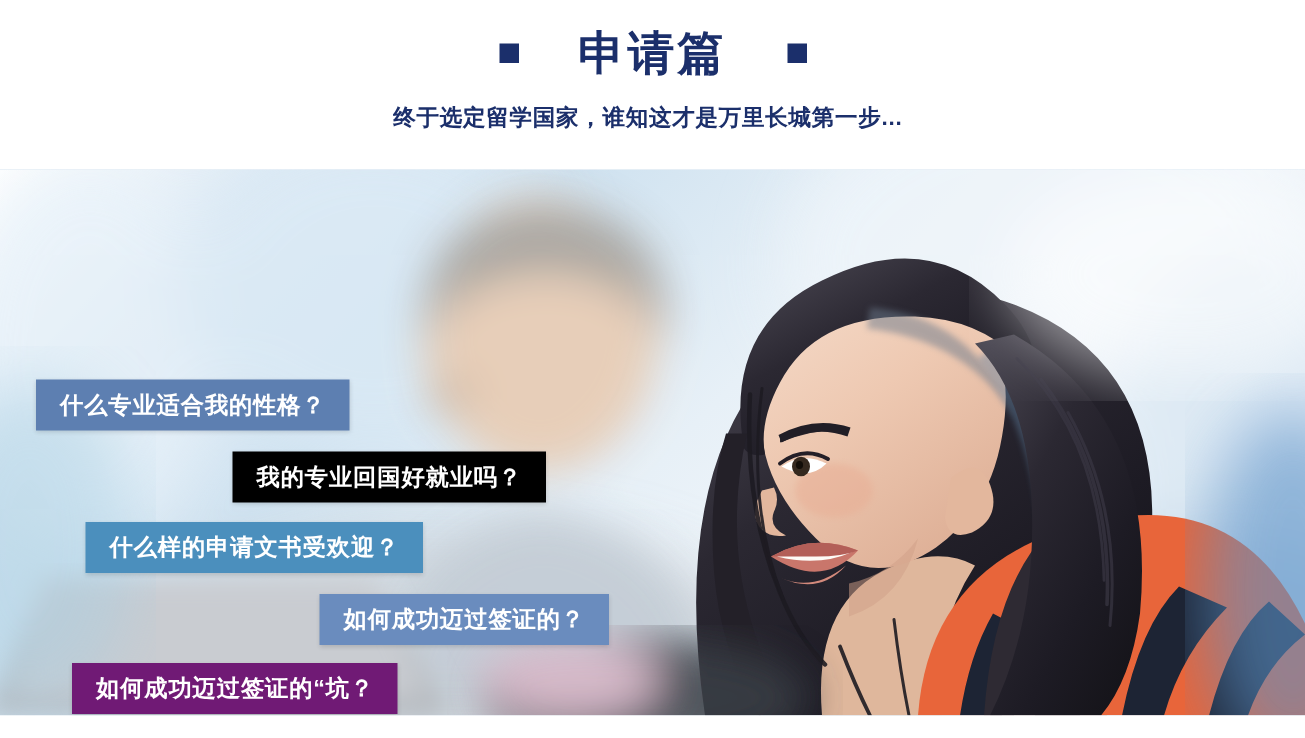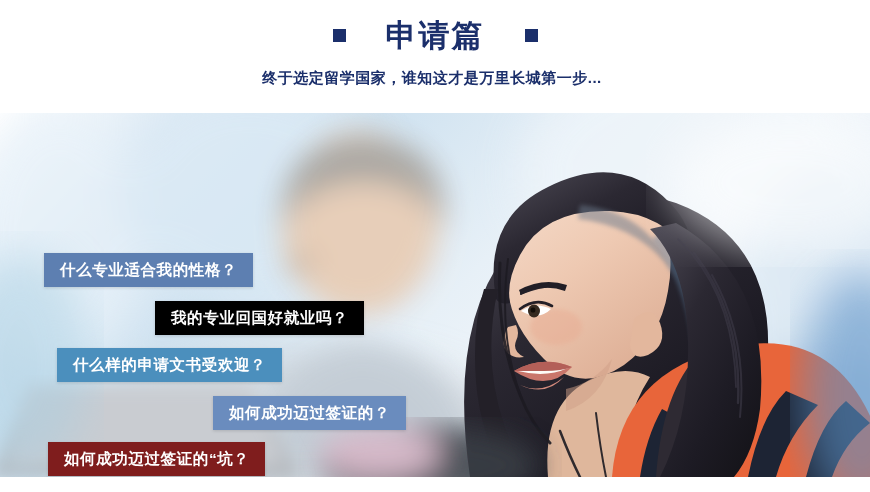--- a/index.html
+++ b/index.html
@@ -26,21 +26,21 @@
     overflow:hidden; background:#cfe0ee; }
   .photo-svg { position:absolute; left:0; top:0; width:870px; height:364px;
     display:block; }
 
   
   .bubble { position:absolute; display:flex; align-items:center;
     color:#ffffff; font-size:15.5px; font-weight:bold; letter-spacing:0.6px;
     white-space:nowrap; padding:0 16px; height:34px;
     box-shadow:0 1px 3px rgba(0,0,0,0.14); }
 
-  .b1 { left:44px;  top:140px; background:#5d7fb1;justify-content:flex-end; }
+  .b1 { left:24px;  top:140px; background:#5d7fb1;justify-content:flex-end; }
   .b2 { left:155px; top:188px; background:#5fb0b0; }
   .b3 { left:57px;  top:235px; background:#4b8fbd; }
   .b4 { left:213px; top:283px; background:#6a8cbe; }
   .b5 { left:48px;  top:329px; background:#5cabab; }
 
   .footer { position:absolute; left:0; top:477px; width:870px; height:15px;
     background:#ffffff; }
 </style>
 </head>
 <body>
@@ -234,20 +234,20 @@
     </div>
     <div class="bubble b2" style="background: #000000;">
       <span>我的专业回国好就业吗？</span>
     </div>
     <div class="bubble b3" style="background: rgb(75, 143, 189);">
       <span>什么样的申请文书受欢迎？</span>
     </div>
     <div class="bubble b4" style="background: rgb(106, 140, 190);">
       <span>如何成功迈过签证的？</span>
     </div>
-    <div class="bubble b5" style="background: #7f1d1d;">
+    <div class="bubble b5" style="background: #701a75;">
       <span>如何成功迈过签证的“坑？</span>
     </div>
 
   </div>
 
   <div class="footer"></div>
 </div>
 
 </body></html>

